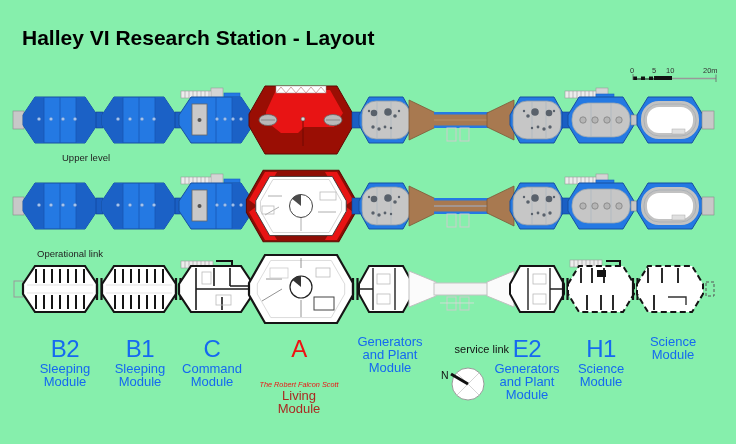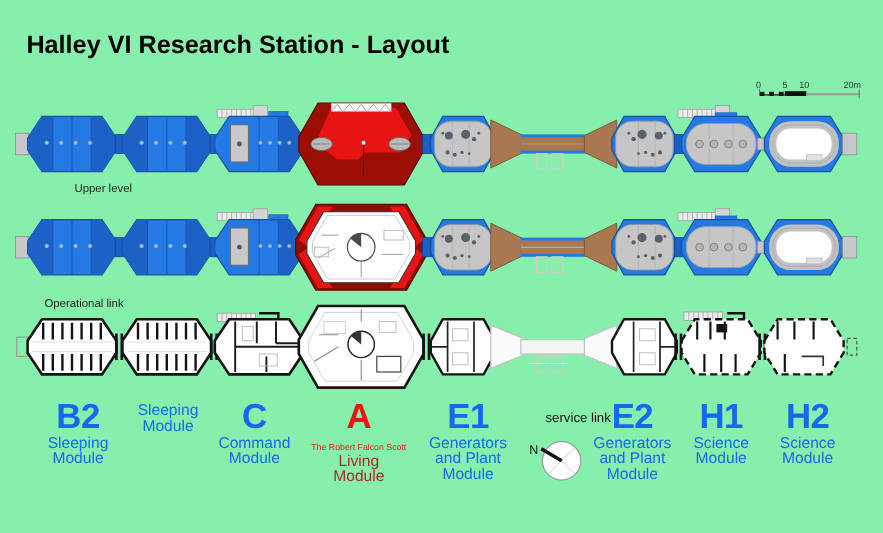--- a/index.html
+++ b/index.html
@@ -6,23 +6,23 @@
   .stage{position:relative;width:736px;height:444px;background:#86efac;overflow:hidden;
          font-family:"Liberation Sans",sans-serif;}
   .title{position:absolute;left:22px;top:26px;font-size:21px;font-weight:bold;color:#000;}
   .lvl{position:absolute;font-size:9.5px;color:#222;}
   .lvl.roof{left:37px;top:66px;margin-top:44px;}
   .lvl.upper{left:37px;top:152px;margin-left:25px;}
   .lvl.op{left:37px;top:248px;}
   svg.diagram{position:absolute;left:0;top:0;}
   .tick{position:absolute;font-size:7.5px;color:#333;}
   .mod{position:absolute;top:335px;width:92px;text-align:center;}
-  .mod .code{font-size:29px;font-weight:bold;line-height:27px;letter-spacing:-0.5px;}
+  .mod .code{font-size:24px;font-weight:normal;line-height:27px;letter-spacing:-0.5px;}
   .mod .sub{font-size:13px;line-height:13px;}
-  .mod .ded{font-size:7.3px;line-height:9px;margin-top:6px;}
+  .mod .ded{font-size:7.3px;line-height:9px;margin-top:18px;font-style:italic;}
   .blue{color:#1569f0;}
   .redA{color:#ee1212;}
   .maroon{color:#a92a22;}
   .svc{position:absolute;left:417px;top:343px;width:92px;text-align:right;
        font-size:11px;color:#111;}
   .north{position:absolute;left:441px;top:369px;font-size:10.5px;color:#111;}
 </style>
 </head>
 <body>
 
@@ -303,53 +303,52 @@
   <span class="tick" style="left:652px;top:66px">5</span>
   <span class="tick" style="left:666px;top:66px">10</span>
   <span class="tick" style="left:703px;top:66px">20m</span>
 
   <div class="mod" style="left:19px">
     <div class="code blue">B2</div>
     <div class="sub blue">Sleeping</div>
     <div class="sub blue">Module</div>
   </div>
   <div class="mod" style="left:94px">
+    <div class="code blue">B1</div>
     <div class="sub blue">Sleeping</div>
     <div class="sub blue">Module</div>
   </div>
   <div class="mod" style="left:166px">
     <div class="code blue">C</div>
     <div class="sub blue">Command</div>
     <div class="sub blue">Module</div>
   </div>
   <div class="mod" style="left:253px">
     <div class="code redA">A</div>
     <div class="ded redA">The Robert Falcon Scott</div>
     <div class="sub maroon">Living</div>
     <div class="sub maroon">Module</div>
   </div>
   <div class="mod" style="left:344px">
-    <div class="code blue">E1</div>
     <div class="sub blue">Generators</div>
     <div class="sub blue">and Plant</div>
     <div class="sub blue">Module</div>
   </div>
   <div class="mod" style="left:481px">
     <div class="code blue">E2</div>
     <div class="sub blue">Generators</div>
     <div class="sub blue">and Plant</div>
     <div class="sub blue">Module</div>
   </div>
   <div class="mod" style="left:555px">
     <div class="code blue">H1</div>
     <div class="sub blue">Science</div>
     <div class="sub blue">Module</div>
   </div>
   <div class="mod" style="left:627px">
-    <div class="code blue">H2</div>
     <div class="sub blue">Science</div>
     <div class="sub blue">Module</div>
   </div>
 
   <div class="svc">service link</div>
   <div class="north">N</div>
 
 </div>
 
 </body></html>

